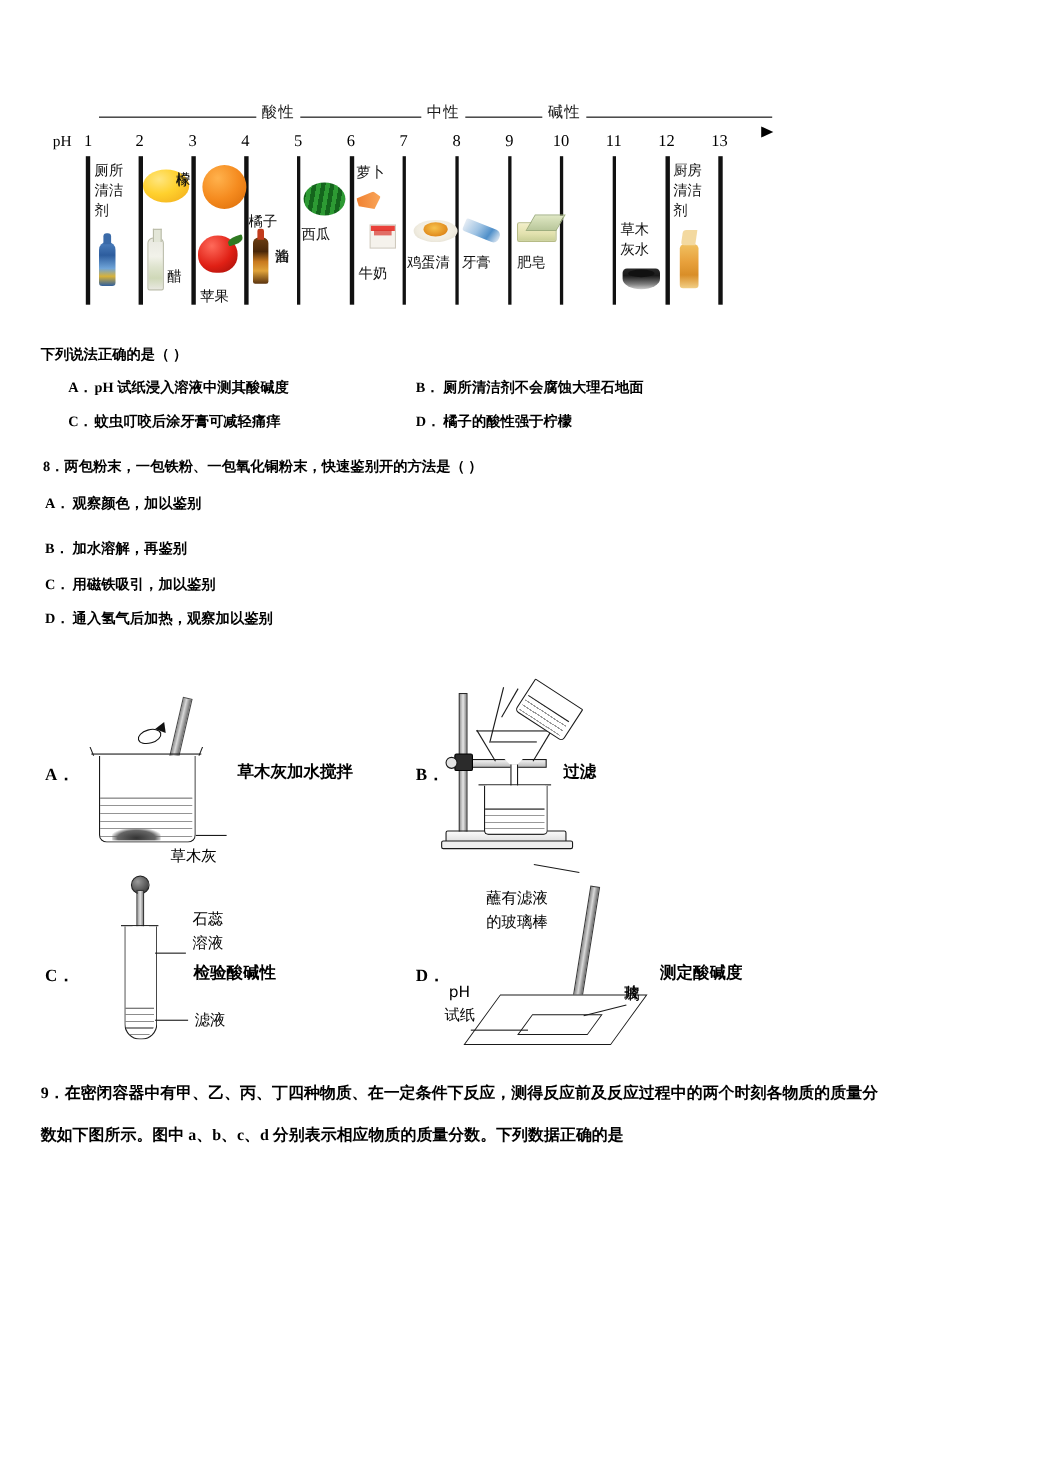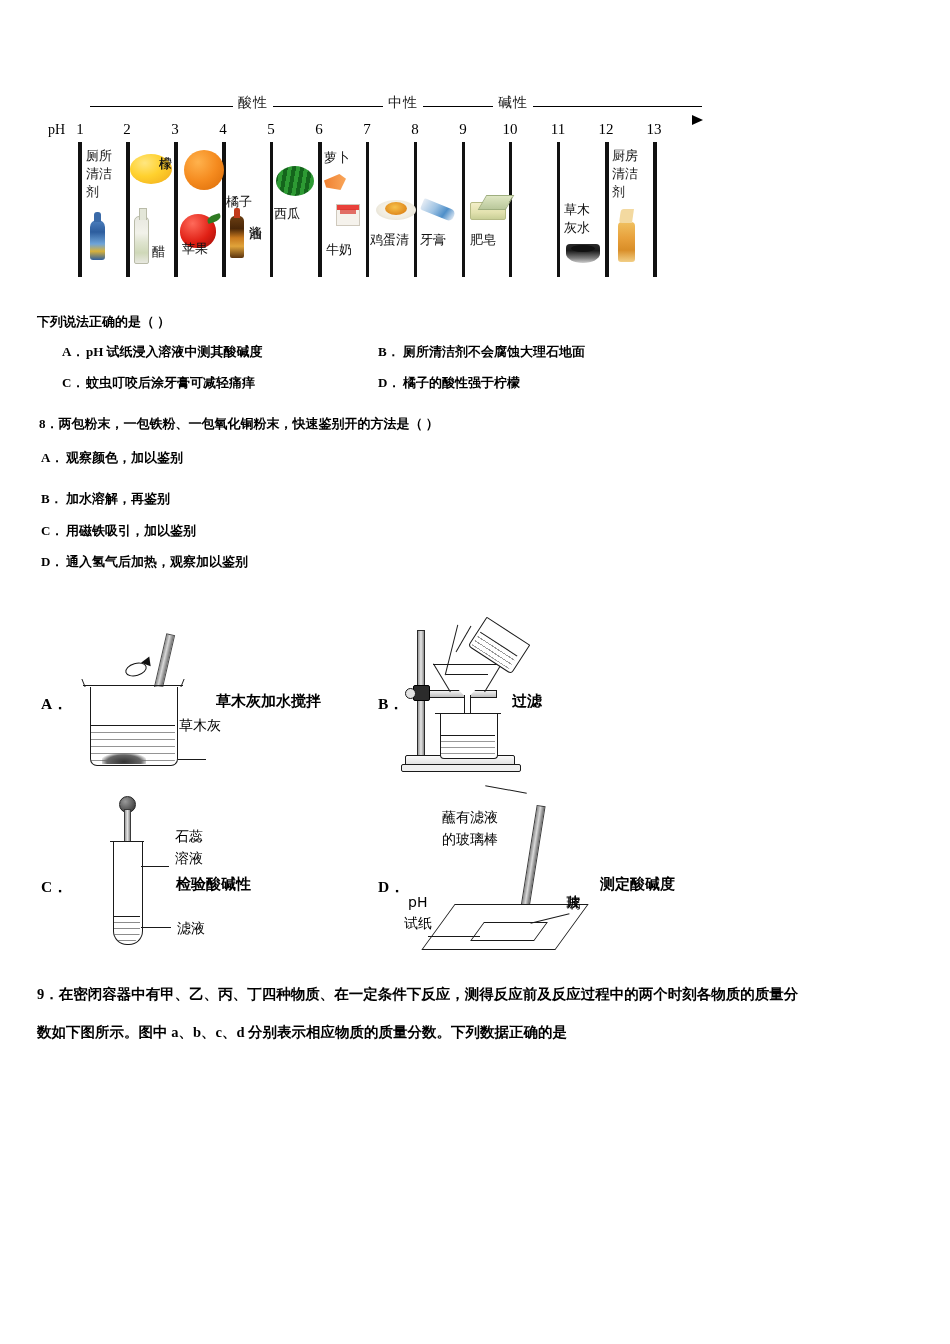--- a/index.html
+++ b/index.html
@@ -531,21 +531,21 @@
     <div class="art bottle-blue" style="left:42px; top:128px;"></div>
 
     <div class="art lemon" style="left:82px; top:62px;"></div>
     <div class="cell-text vert" style="left:110px; top:54px;">柠檬</div>
     <div class="art bottle-vinegar" style="left:86px; top:124px;"></div>
     <div class="cell-text" style="left:104px; top:152px;">醋</div>
 
     <div class="art orange-fruit" style="left:136px; top:58px;"></div>
     <div class="cell-text" style="left:134px; top:102px;margin-left:44px;">橘子</div>
     <div class="art apple" style="left:132px; top:122px;"></div>
-    <div class="cell-text" style="left:134px; top:149px;">苹果</div>
+    <div class="cell-text" style="left:134px; top:171px;">苹果</div>
 
     <div class="art bottle-soy" style="left:182px; top:124px;"></div>
     <div class="cell-text vert" style="left:200px; top:124px;">酱油</div>
 
     <div class="art watermelon" style="left:228px; top:74px;"></div>
     <div class="cell-text" style="left:226px; top:114px;">西瓜</div>
 
     <div class="cell-text" style="left:276px; top:58px;">萝卜</div>
     <div class="art carrot" style="left:276px; top:82px;"></div>
     <div class="art milk-carton" style="left:288px; top:112px;"></div>
@@ -601,21 +601,21 @@
   <div class="fig" id="fig-a">
     <div class="stir-rod"></div>
     <div class="rot-ellipse"></div>
     <div class="rot-arrow"></div>
     <div class="beaker-lip"></div>
     <div class="beaker-body"></div>
     <div class="beaker-liquid"></div>
     <div class="ash-sediment"></div>
     <div class="leader" style="left:100px; top:126px; width:28px;"></div>
   </div>
-  <div class="label-cn" style="left:155px; top:716px;margin-left:24px;">草木灰</div>
+  <div class="label-cn" style="left:155px; top:770px;">草木灰</div>
   <div class="label-cn bold" style="left:216px; top:692px; font-size:15px;">草木灰加水搅拌</div>
 
   <div class="opt-letter" style="left:378px; top:694px;">B．</div>
   <div class="fig" id="fig-b">
     <div class="stand-rod"></div>
     <div class="stand-base"></div>
     <div class="clamp-arm"></div>
     <div class="clamp-block"></div>
     <div class="clamp-knob"></div>
     <div class="funnel-tri"></div>

